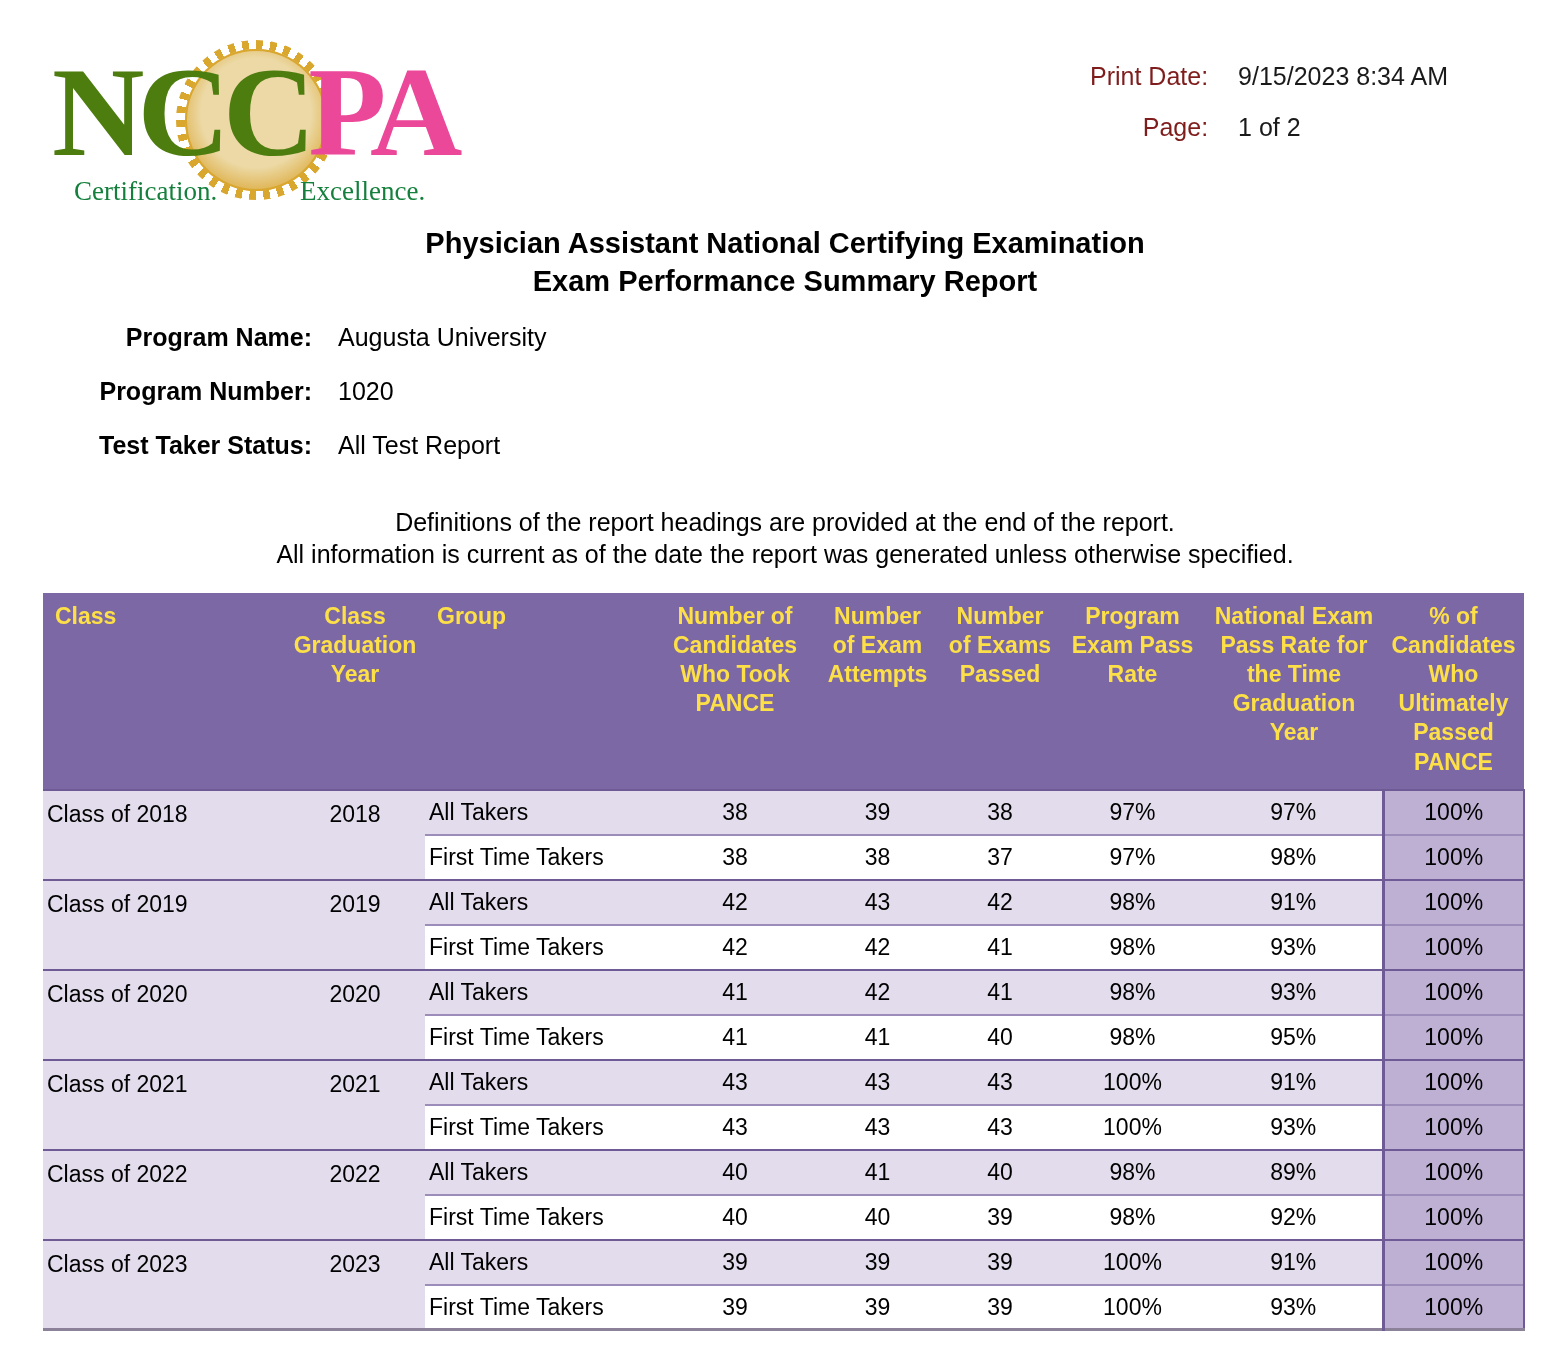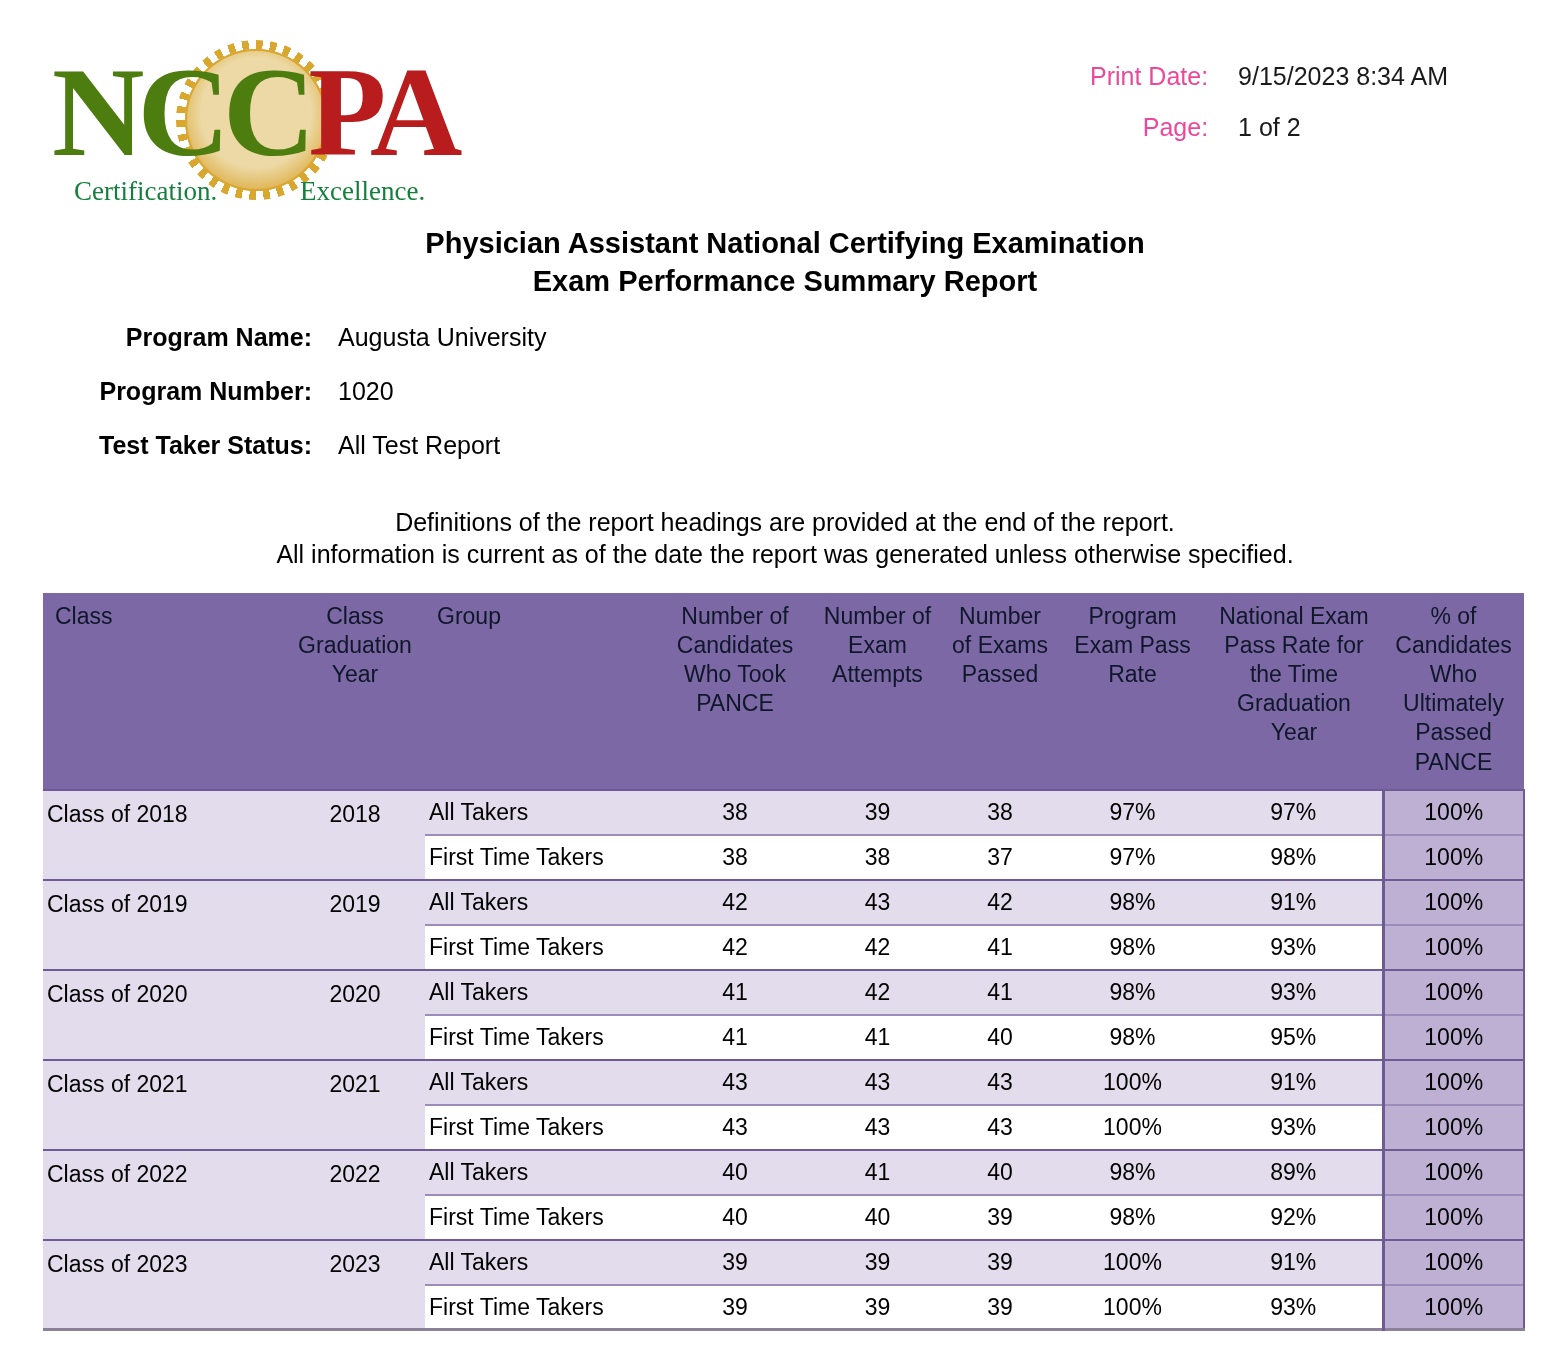--- a/index.html
+++ b/index.html
@@ -24,35 +24,35 @@
     position:absolute; left:9px; top:9px; width:142px; height:142px; border-radius:50%;
     background:radial-gradient(circle at 50% 45%, #ECD9A5 0 52%, #DFB453 74%, #D09E2F 100%);
     box-shadow:0 0 0 2px #D9A62E inset;
   }
   .logo-letters {
     position:absolute; left:2px; top:-10px; z-index:2;
     font-family:"Liberation Serif", serif; font-weight:bold;
     font-size:128px; line-height:1; letter-spacing:-7px; white-space:nowrap;
   }
   .logo-letters .lp { color:#4d7c0f; }
-  .logo-letters .lg { color:#b91c1c;font-family:Liberation Serif, serif; }
+  .logo-letters .lg { color:#ec4899;font-family:Liberation Serif, serif; }
   .tagline {
     position:absolute; left:24px; top:118px; z-index:2; width:420px;
     font-family:"Liberation Serif", serif; font-size:27px; color:#15803d;
     display:flex;
   }
   .tagline .t1 { width:226px; }
 
   .printinfo {
     position:absolute; right:98px; top:62px;
     display:grid; grid-template-columns:132px auto;
     column-gap:30px; row-gap:22px;
     font-size:25px;
   }
-  .pi-label { color:#ec4899; text-align:right; }
+  .pi-label { color:#7f1d1d; text-align:right; }
   .pi-value { color:#1a1a1a; text-align:left; }
 
   
   .title {
     text-align:center; font-weight:bold; font-size:29px; line-height:1.32;
     margin:6px 0 0 24px;
   }
 
   
   .program { margin-top:22px; font-size:25px; }
@@ -67,21 +67,21 @@
   }
 
   
   table.report {
     border-collapse:collapse; table-layout:fixed;
     margin:22px 0 0 43px; width:1481px;
     font-size:23px;
     border-bottom:3px solid #8B8299;
   }
   thead th {
-    background:#7C68A4; color:#0f172a; font-weight:normal;
+    background:#7C68A4; color:#fde047; font-weight:bold;
     vertical-align:top; padding:9px 8px 12px 8px; line-height:1.27;
   }
   thead th.al { text-align:left; padding-left:12px; }
   thead th.ac { text-align:center; }
 
   tbody td { height:45px; padding:0 8px; background:#ffffff; }
   tbody td.al { text-align:left; padding-left:4px; }
   tbody td.ac { text-align:center; }
 
   tbody tr.row-all td { background:#E3DCEC; }

